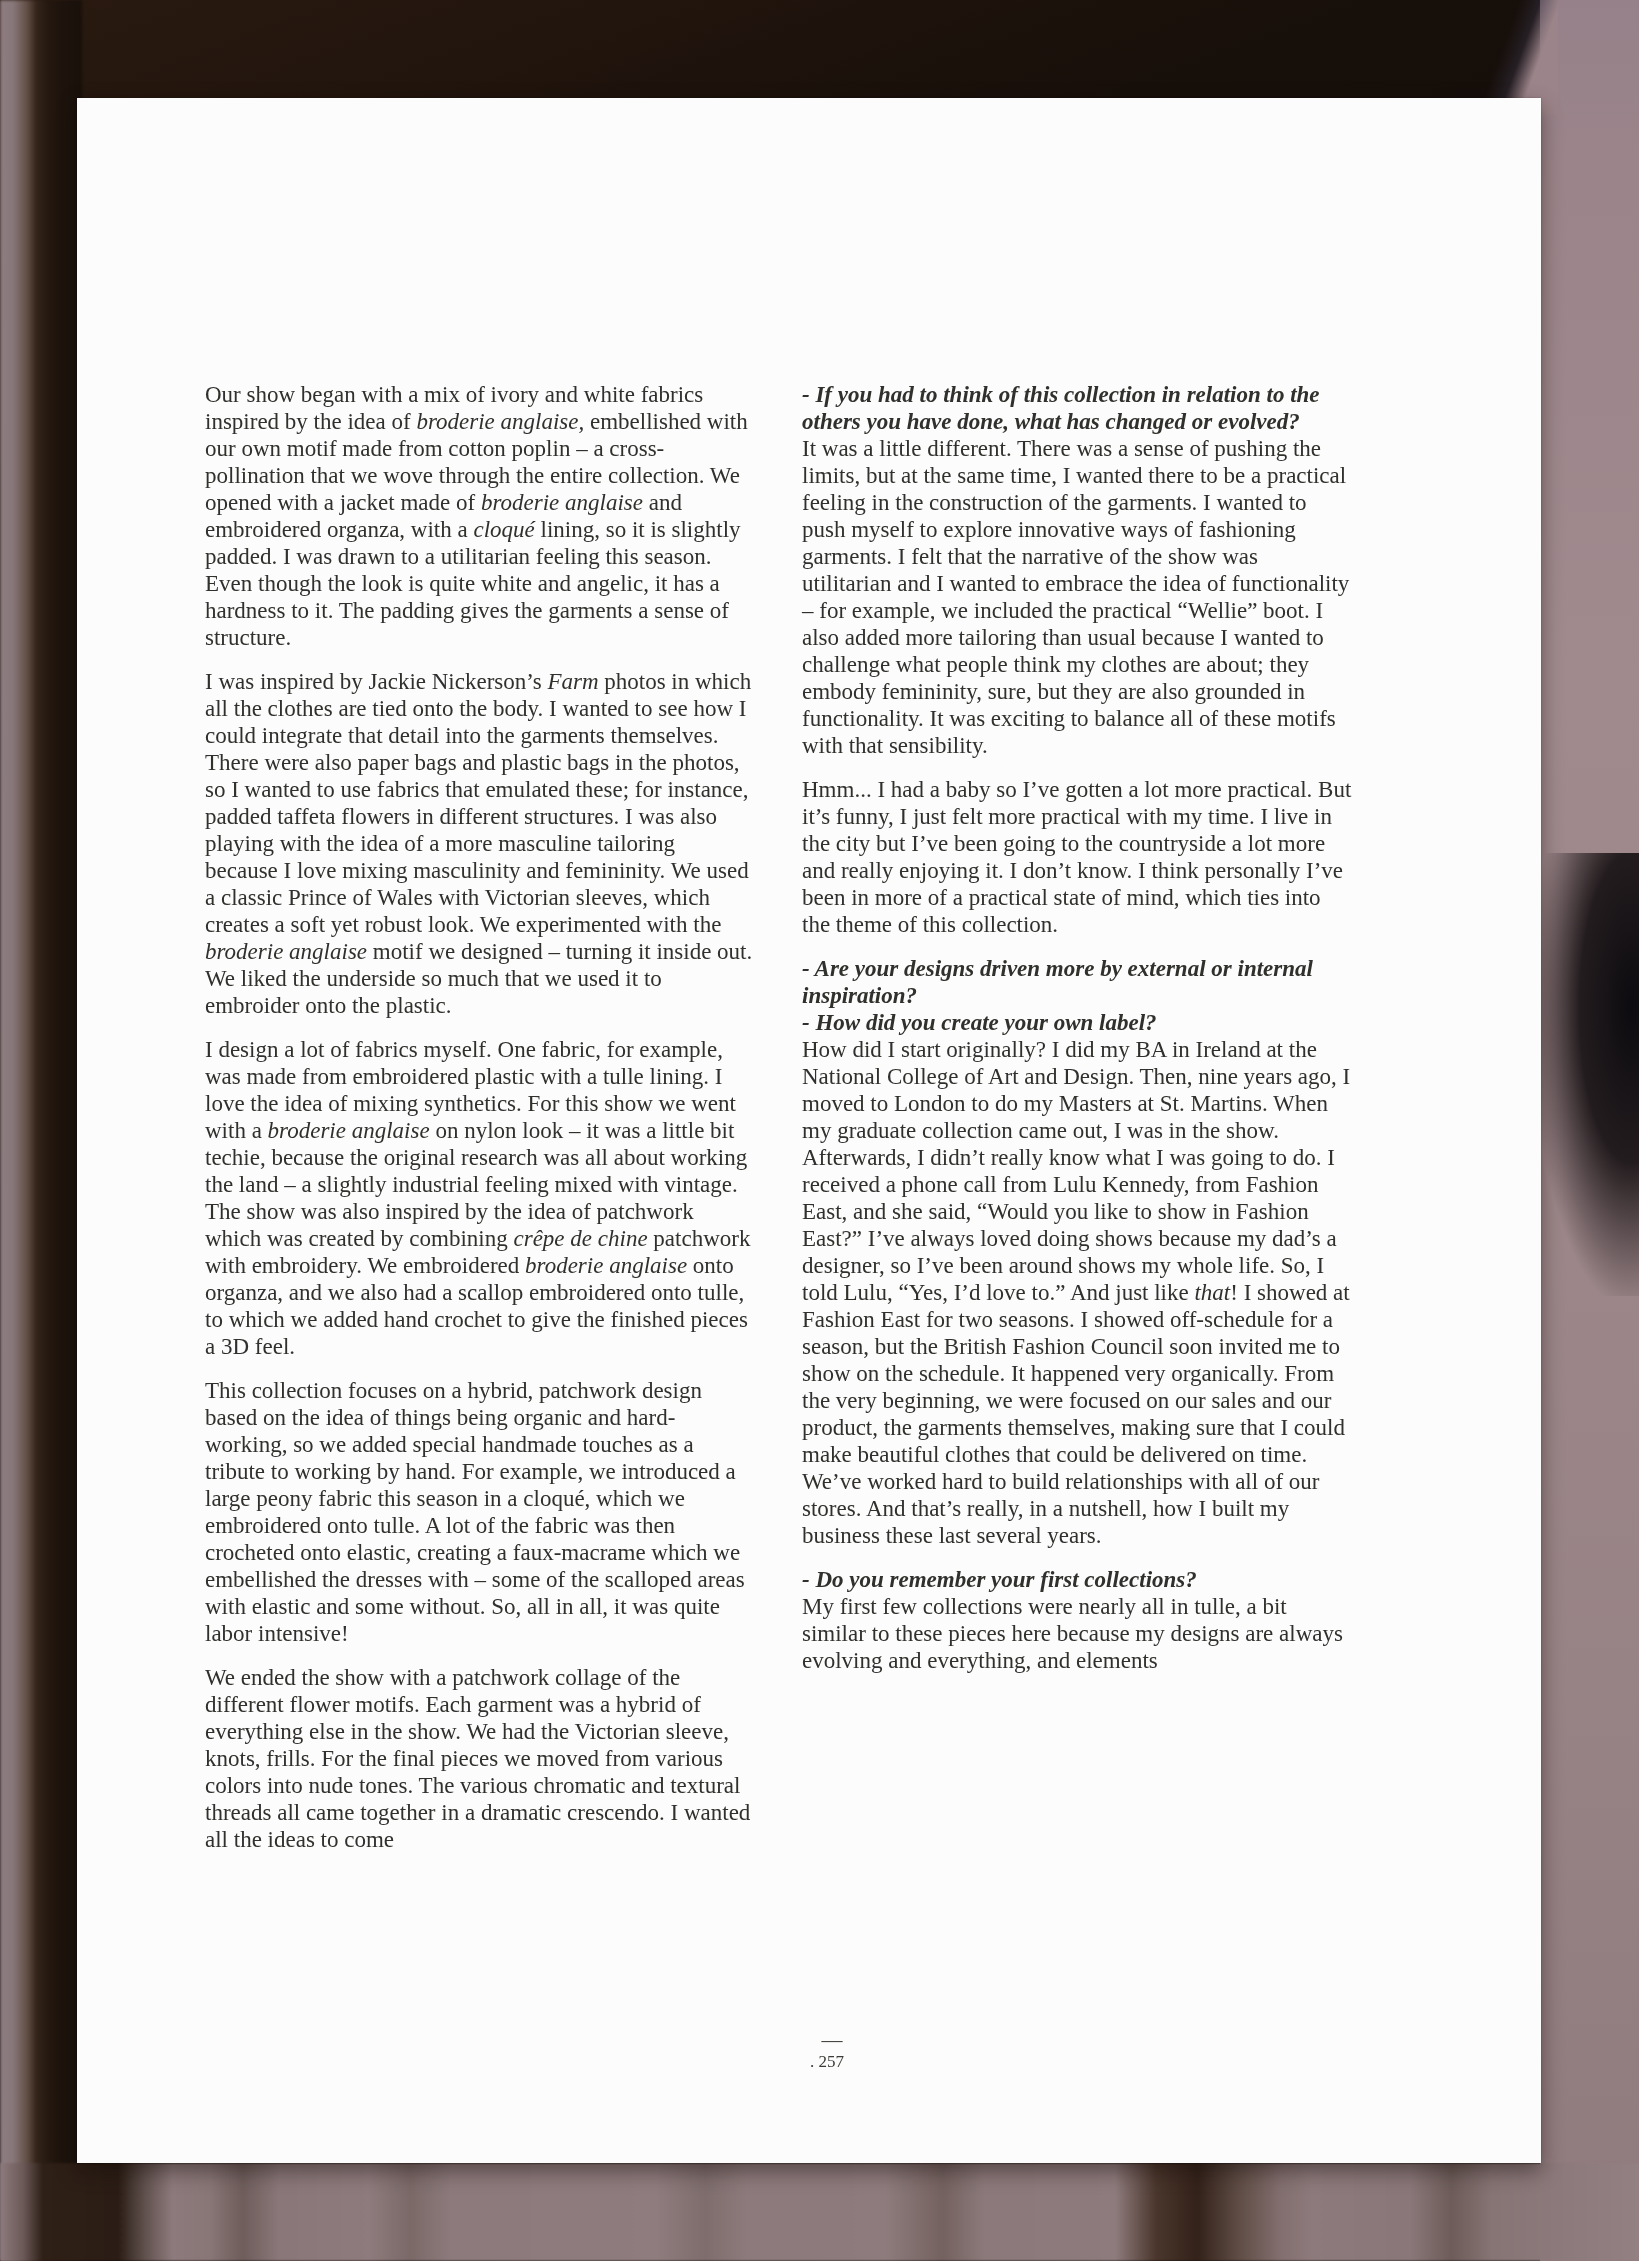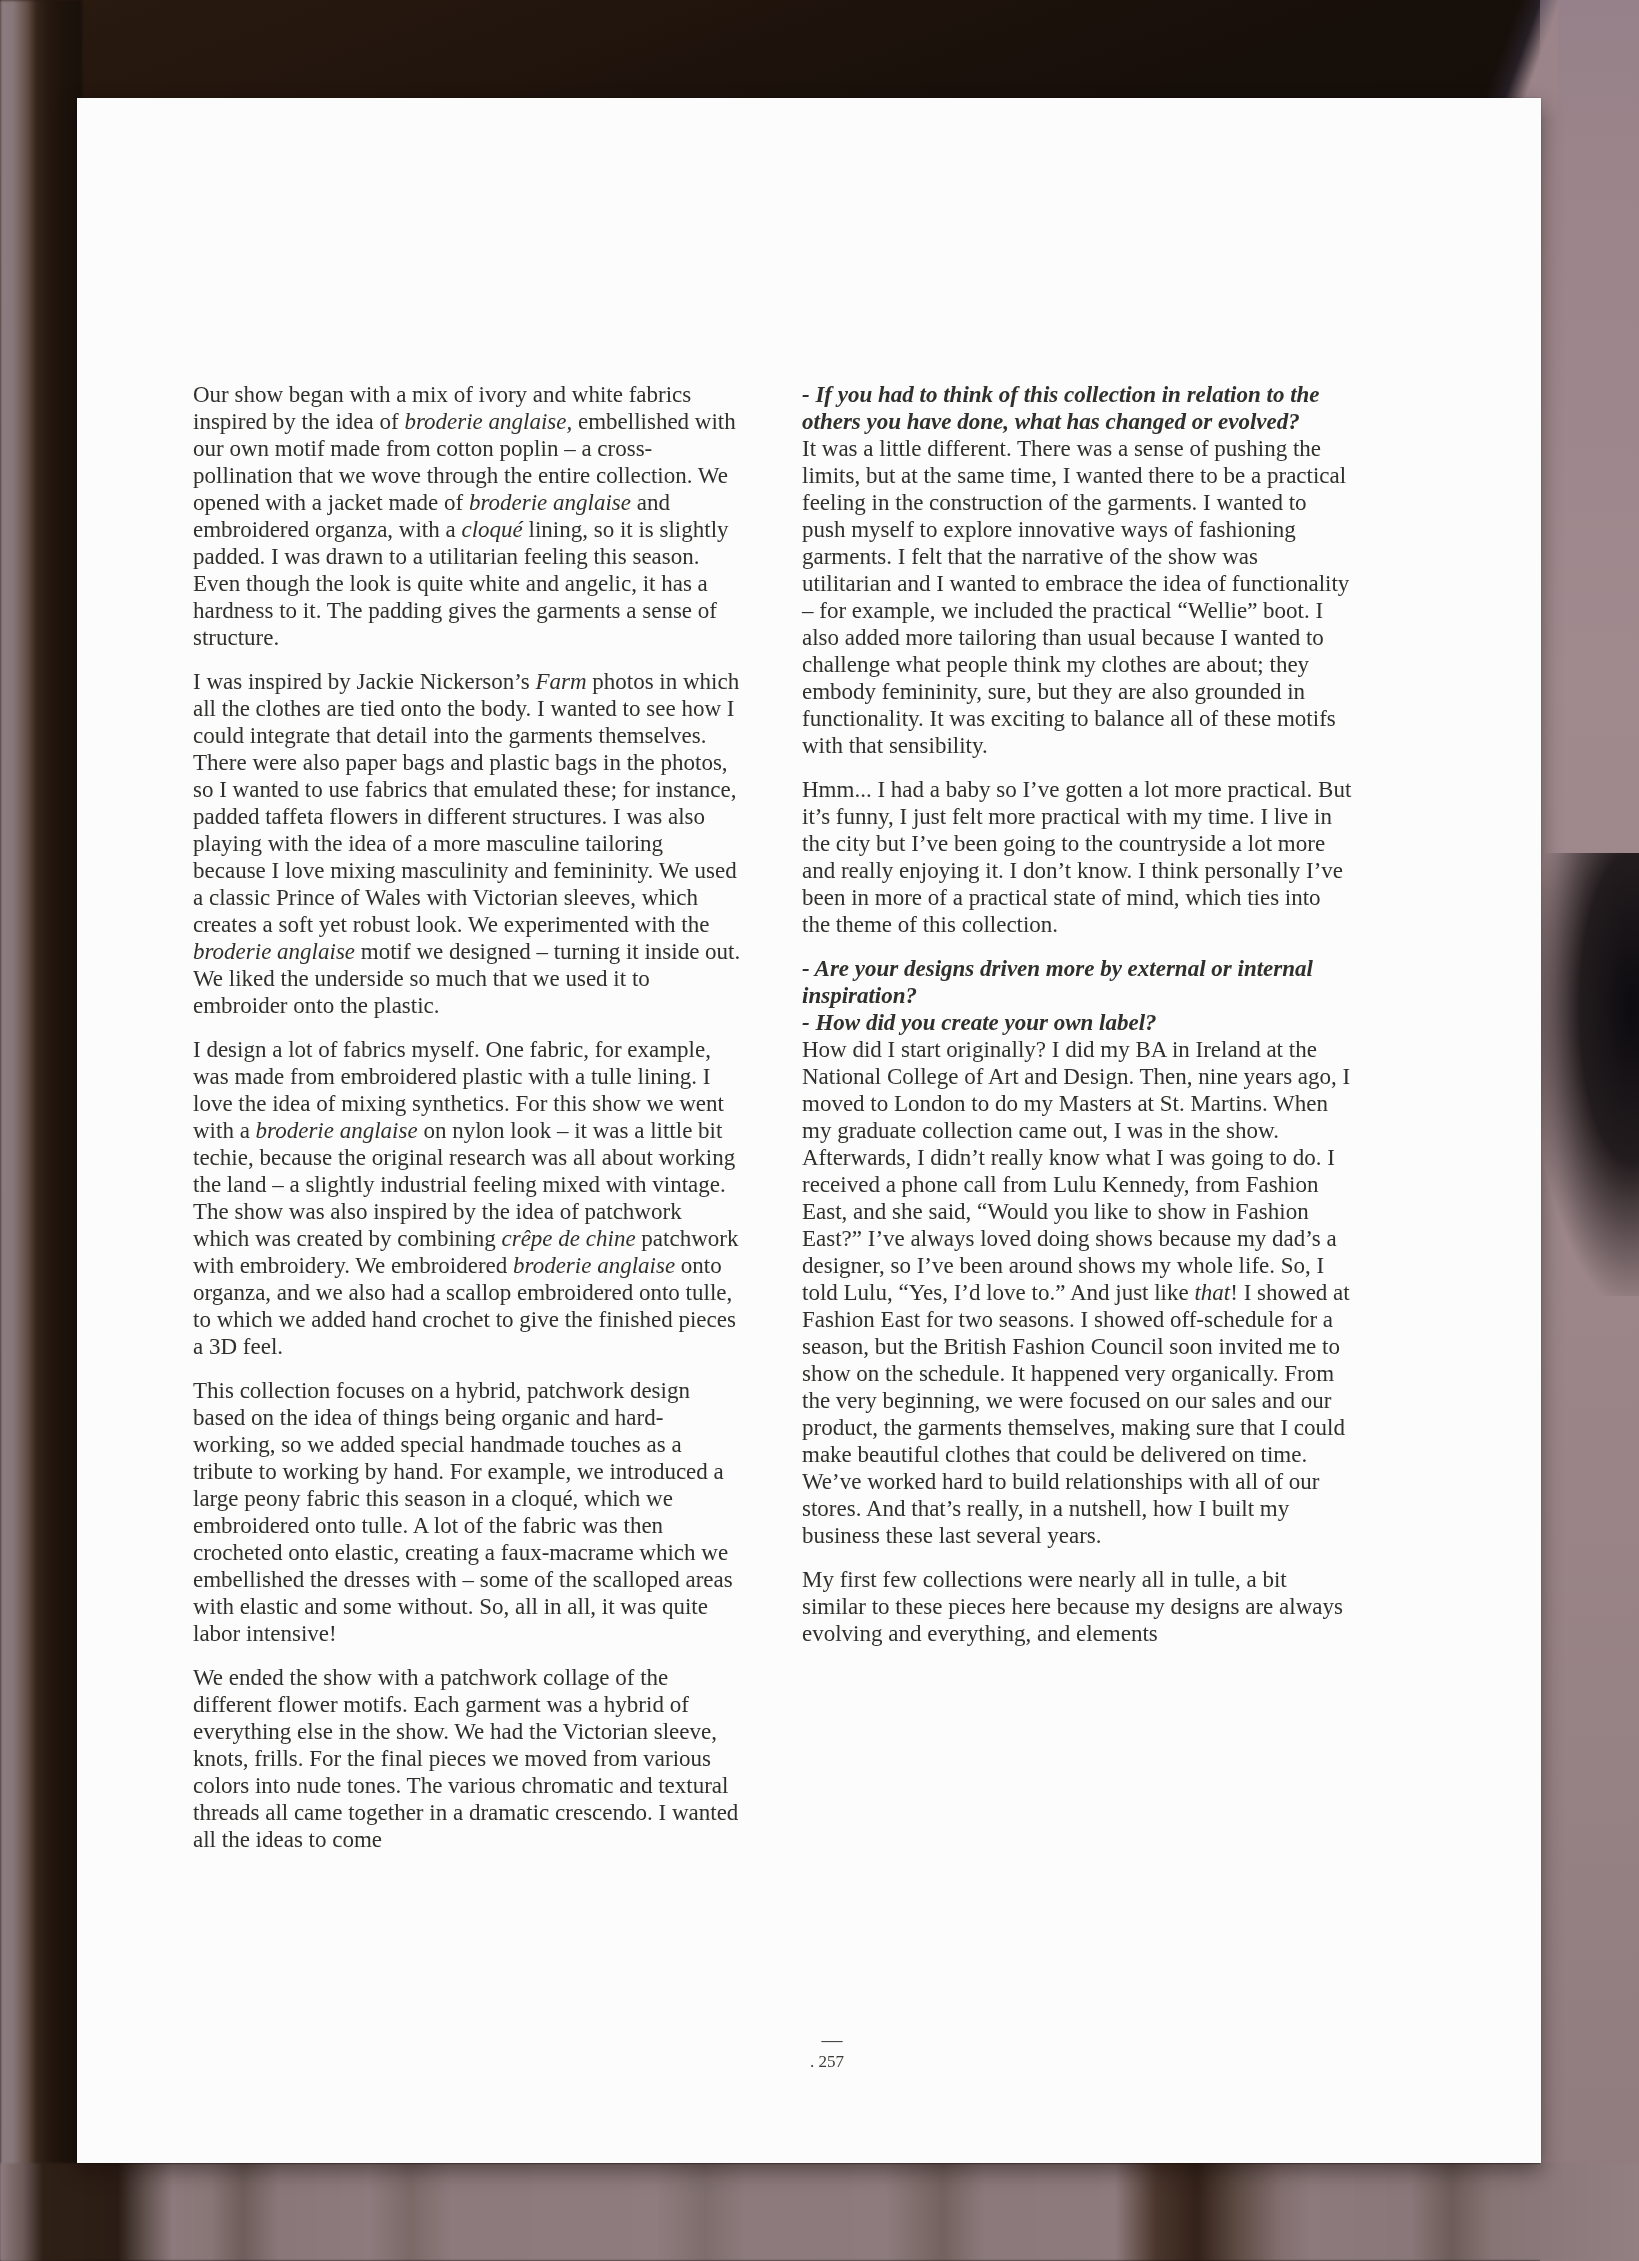--- a/index.html
+++ b/index.html
@@ -53,21 +53,21 @@
     position:absolute;left:77px;top:98px;width:1464px;height:2065px;
     background:var(--page-bg);
     box-shadow:0 8.2px 19.7px rgba(20,12,8,.45), 0 0 1.6px rgba(0,0,0,.25);
   }
   .col{
     position:absolute;top:283px;
     color:var(--text);
     font-size:23px;line-height:27px;
     text-align:left;
   }
-  .col-left{left:116px;width:548px;}
+  .col-left{left:128px;width:548px;}
   .col-right{left:725px;width:551px;}
   .block{margin:0 0 17px 0;}
   .block.question{margin-bottom:0;font-style:italic;font-weight:bold;}
   .block em{font-style:italic;font-weight:inherit;}
   .footer{
     position:absolute;left:733px;top:1933px;
     color:#3a3a36;
   }
   .dash{font-size:21px;line-height:18px;margin-left:11.5px;}
   .pagenum{font-size:17px;line-height:23px;margin-top:0.8px;}
@@ -91,20 +91,21 @@
         <div class="block para"><span>This collection focuses on a hybrid, patchwork design based on the idea of things being organic and hard-working, so we added special handmade touches as a tribute to working by hand. For example, we introduced a large peony fabric this season in a cloqué, which we embroidered onto tulle. A lot of the fabric was then crocheted onto elastic, creating a faux-macrame which we embellished the dresses with – some of the scalloped areas with elastic and some without. So, all in all, it was quite labor intensive!</span></div>
         <div class="block para"><span>We ended the show with a patchwork collage of the different flower motifs. Each garment was a hybrid of everything else in the show. We had the Victorian sleeve, knots, frills. For the final pieces we moved from various colors into nude tones. The various chromatic and textural threads all came together in a dramatic crescendo. I wanted all the ideas to come</span></div>
       </div>
     <div class="col col-right">
         <div class="block question"><span>- If you had to think of this collection in relation to the others you have done, what has changed or evolved?</span></div>
         <div class="block answer"><span>It was a little different. There was a sense of pushing the limits, but at the same time, I wanted there to be a practical feeling in the construction of the garments. I wanted to push myself to explore innovative ways of fashioning garments. I felt that the narrative of the show was utilitarian and I wanted to embrace the idea of functionality – for example, we included the practical “Wellie” boot. I also added more tailoring than usual because I wanted to challenge what people think my clothes are about; they embody femininity, sure, but they are also grounded in functionality. It was exciting to balance all of these motifs with that sensibility.</span></div>
         <div class="block answer"><span>Hmm... I had a baby so I’ve gotten a lot more practical. But it’s funny, I just felt more practical with my time. I live in the city but I’ve been going to the countryside a lot more and really enjoying it. I don’t know. I think personally I’ve been in more of a practical state of mind, which ties into the theme of this collection.</span></div>
         <div class="block question"><span>- Are your designs driven more by external or internal inspiration?</span></div>
         <div class="block question"><span>- How did you create your own label?</span></div>
         <div class="block answer"><span>How did I start originally? I did my BA in Ireland at the National College of Art and Design. Then, nine years ago, I moved to London to do my Masters at St. Martins. When my graduate collection came out, I was in the show. Afterwards, I didn’t really know what I was going to do. I received a phone call from Lulu Kennedy, from Fashion East, and she said, “Would you like to show in Fashion East?” I’ve always loved doing shows because my dad’s a designer, so I’ve been around shows my whole life. So, I told Lulu, “Yes, I’d love to.” And just like </span><em>that</em><span>! I showed at Fashion East for two seasons. I showed off-schedule for a season, but the British Fashion Council soon invited me to show on the schedule. It happened very organically. From the very beginning, we were focused on our sales and our product, the garments themselves, making sure that I could make beautiful clothes that could be delivered on time. We’ve worked hard to build relationships with all of our stores. And that’s really, in a nutshell, how I built my business these last several years.</span></div>
+        <div class="block question"><span>- Do you remember your first collections?</span></div>
         <div class="block answer"><span>My first few collections were nearly all in tulle, a bit similar to these pieces here because my designs are always evolving and everything, and elements</span></div>
       </div>
     <div class="footer">
       <div class="dash">—</div>
       <div class="pagenum">. 257</div>
     </div>
   </div>
 </div>
 
 

